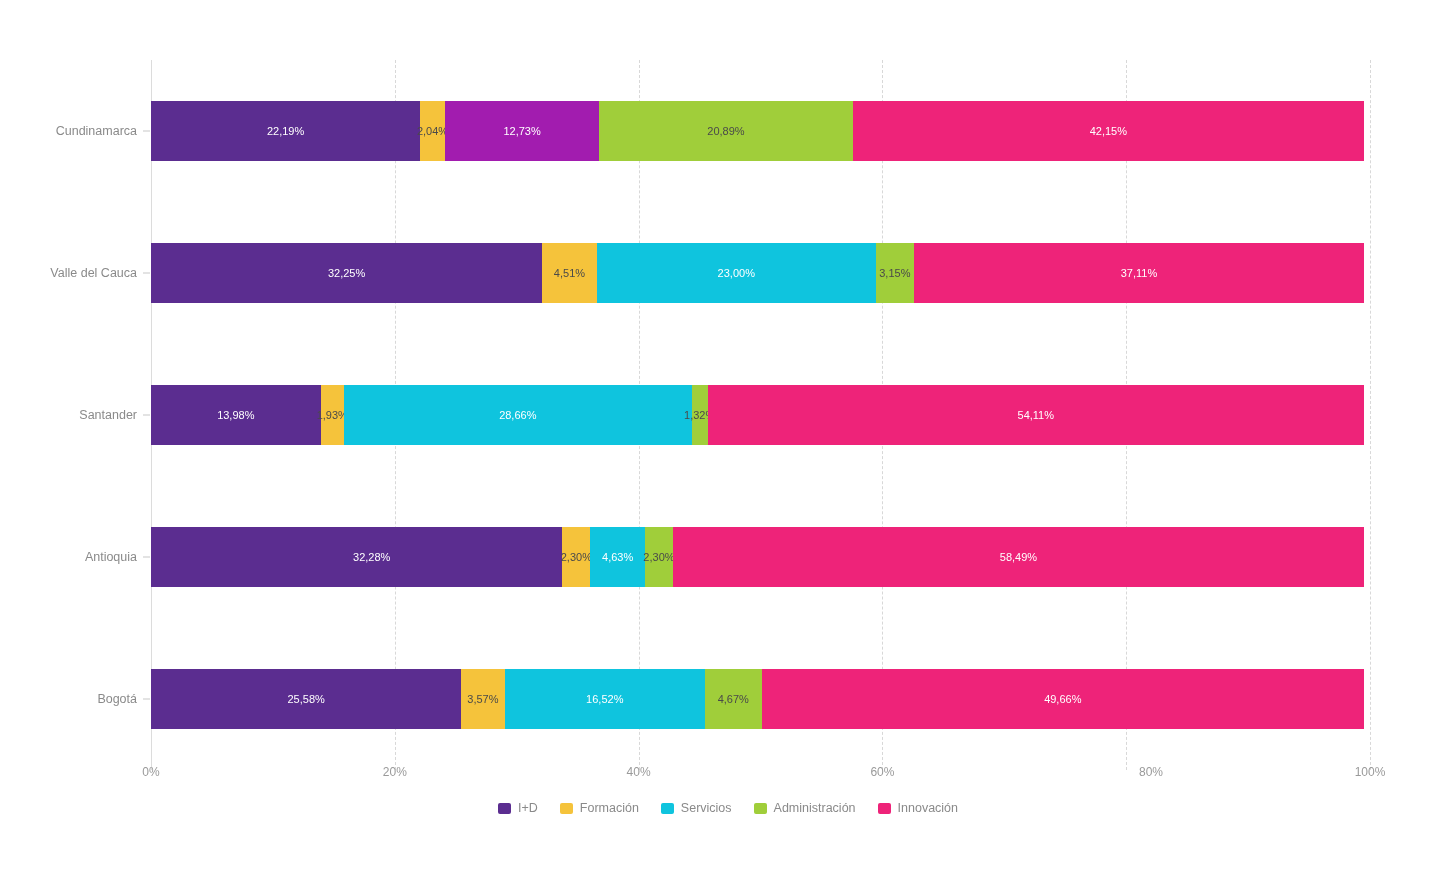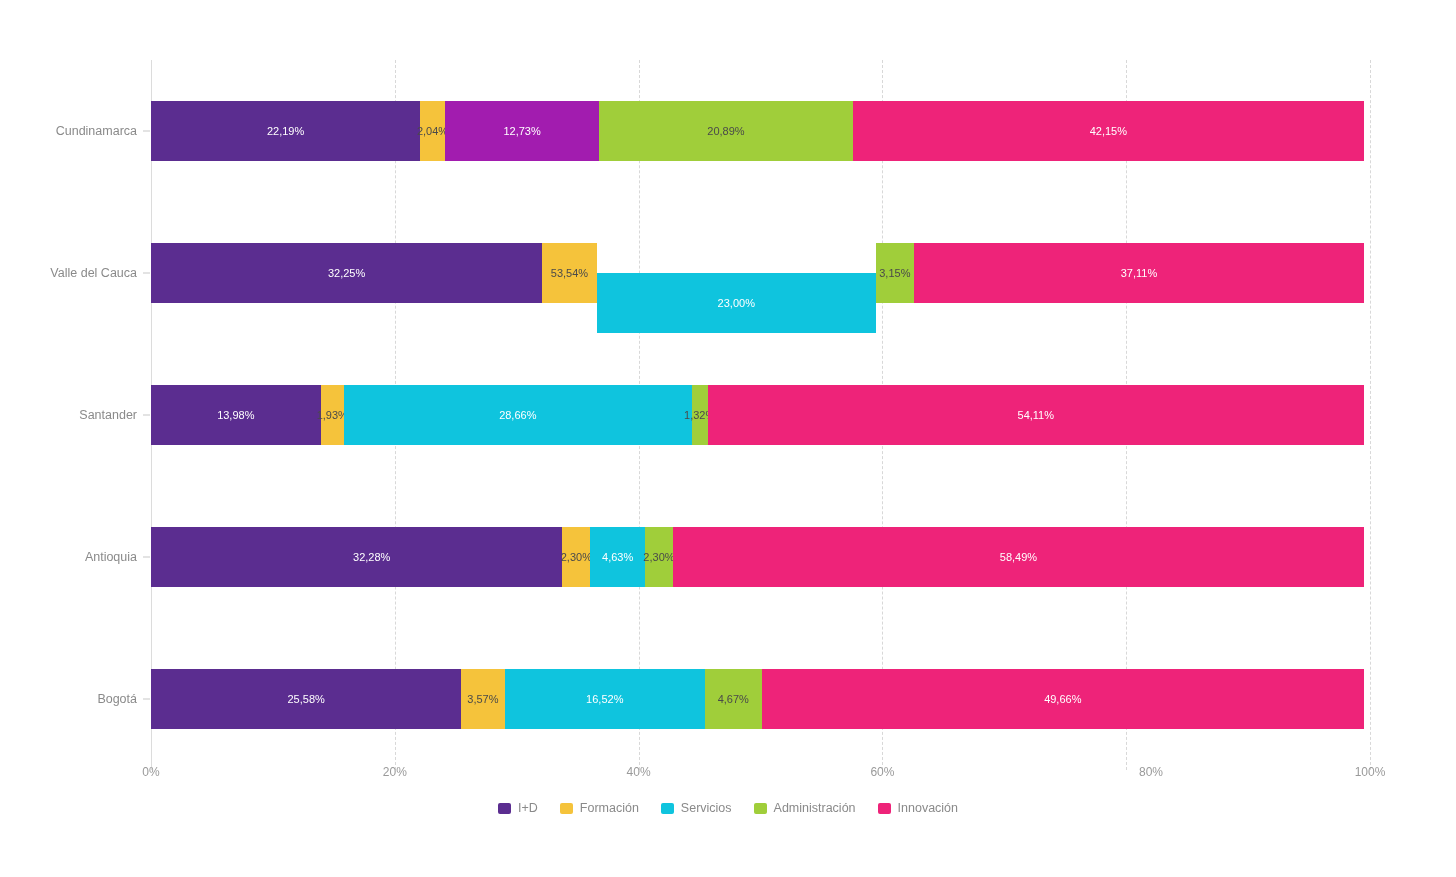--- a/index.html
+++ b/index.html
@@ -177,23 +177,23 @@
         </div>
         <div class="seg" style="width: 42.15%; background: rgb(238, 35, 121);">
           <span class="seg-label light">42,15%</span>
         </div>
       </div>
       <div class="bar-row" style="top: 183px;">
         <div class="seg" style="width: 32.25%; background: rgb(91, 45, 144);">
           <span class="seg-label light">32,25%</span>
         </div>
         <div class="seg" style="width: 4.51%; background: rgb(245, 195, 59);">
-          <span class="seg-label dark">53,54%</span>
-        </div>
-        <div class="seg" style="width: 23%; background: rgb(15, 196, 222); margin-top: 30px;">
+          <span class="seg-label dark">4,51%</span>
+        </div>
+        <div class="seg" style="width: 23%; background: rgb(15, 196, 222);">
           <span class="seg-label light">23,00%</span>
         </div>
         <div class="seg" style="width: 3.15%; background: rgb(160, 206, 58);">
           <span class="seg-label dark">3,15%</span>
         </div>
         <div class="seg" style="width: 37.11%; background: rgb(238, 35, 121);">
           <span class="seg-label light">37,11%</span>
         </div>
       </div>
       <div class="bar-row" style="top: 325px;">

